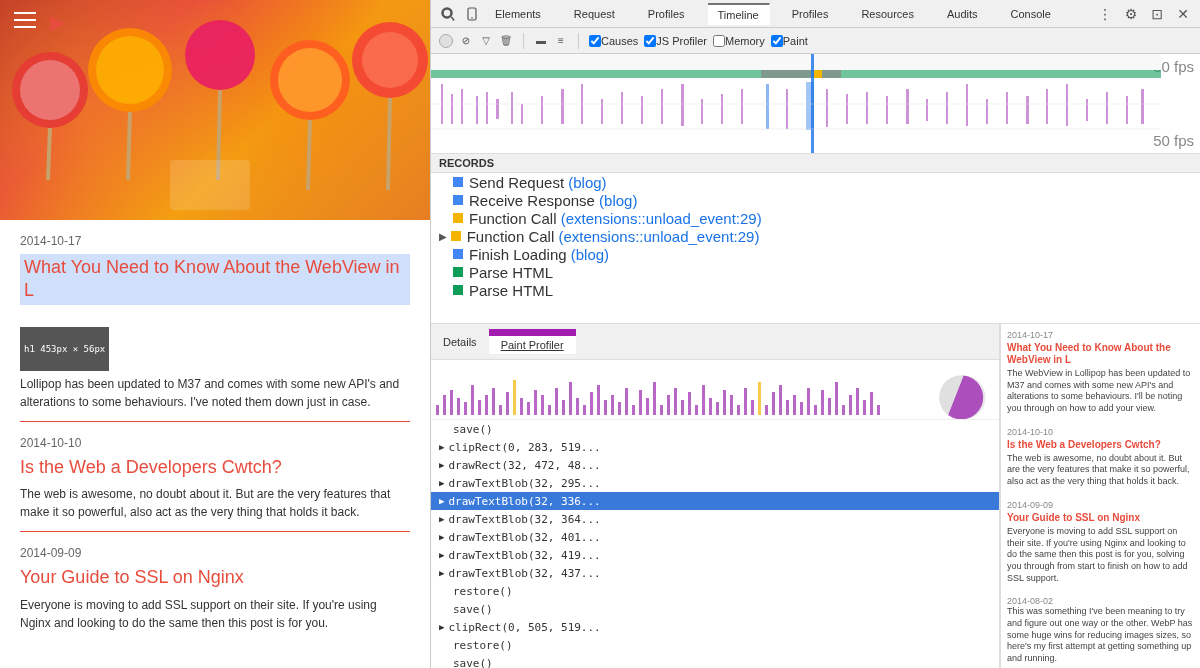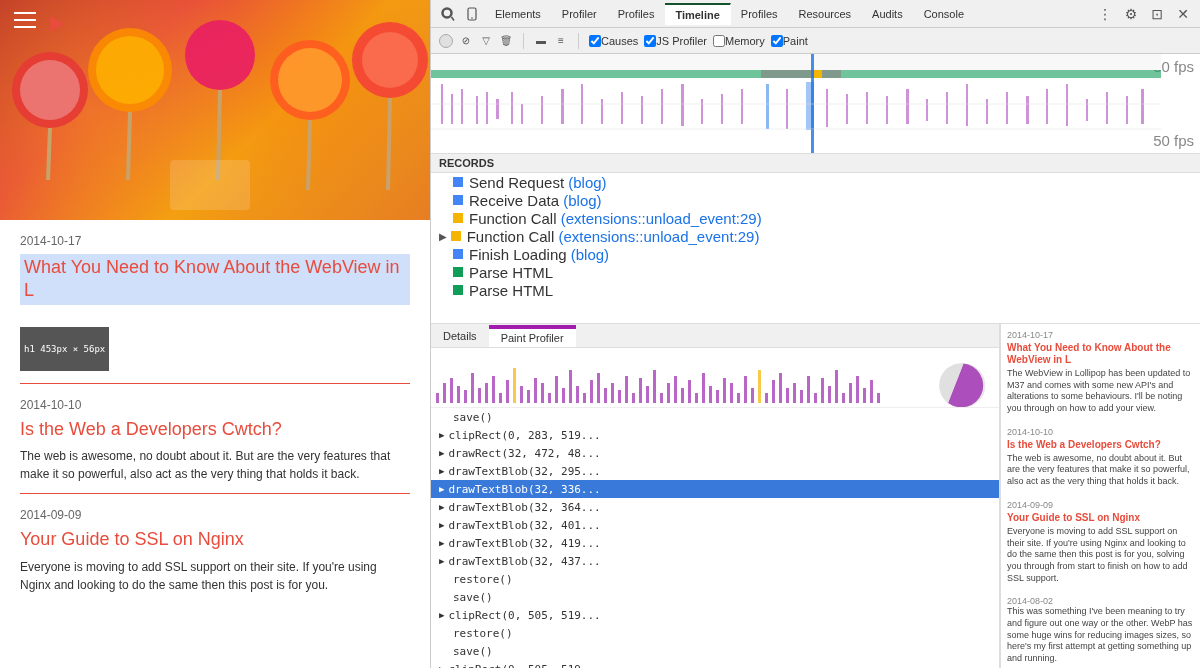--- a/index.html
+++ b/index.html
@@ -128,36 +128,36 @@
       justify-content: center;
       cursor: pointer;
       border-radius: 2px;
       font-size: 14px;
       color: #555;
     }
 
     .devtools-tabs {
       display: flex;
       align-items: center;
-      gap: 0;
+      gap: 12px;
       flex: 1;
     }
 
     .devtools-tab {
       padding: 4px 10px;
       font-size: 11px;
       color: #333;
       cursor: pointer;
       border-right: 1px solid transparent;
       white-space: nowrap;
     }
     .devtools-tab.active {
       background: #fff;
-      border-top: 2px solid #14532d;
-      font-weight: 700;
+      border-top: 2px solid #737373;
+      font-weight: 400;
     }
 
     .devtools-right-icons {
       display: flex;
       align-items: center;
       gap: 4px;
     }
 
     
     .timeline-toolbar {
@@ -267,32 +267,33 @@
       overflow: hidden;
       display: flex;
       flex-direction: column;
     }
 
     .flame-toolbar {
       background: #f0f0f0;
       border-bottom: 1px solid #ddd;
       display: flex;
       align-items: center;
-      height: 24px;
+      height: 36px;
     }
 
     .flame-tab {
       padding: 3px 12px;
       font-size: 11px;
       cursor: pointer;
       color: #333;
     }
     .flame-tab.active {
       background: #fff;
-      border-top: 4px solid #a21caf;
+      border-top: 7px solid #a21caf;
+      text-decoration: underline;
     }
 
     .flame-graph-area {
       height: 60px;
       background: #fff;
       position: relative;
       overflow: hidden;
       border-bottom: 1px solid #eee;
     }
 
@@ -399,20 +400,21 @@
     <div class="nav-icon">▶</div>
   </div>
 
   <div class="blog-content">
     
     <div class="post-date">2014-10-17</div>
     <div class="post-title highlighted">
       <span>What You Need to Know About the WebView in L</span>
     </div>
     <div class="element-badge">h1 453px × 56px</div>
+    <div class="post-excerpt">Lollipop has been updated to M37 and comes with some new API's and alterations to some behaviours. I've noted them down just in case.</div>
     <div class="divider"></div>
 
     
     <div class="post-date">2014-10-10</div>
     <div class="post-title">
       <span>Is the Web a Developers Cwtch?</span>
     </div>
     <div class="post-excerpt">The web is awesome, no doubt about it. But are the very features that make it so powerful, also act as the very thing that holds it back.</div>
     <div class="divider"></div>
 
@@ -434,21 +436,21 @@
         </svg>
     </div>
     <div class="devtools-icon-btn">
       <svg width="10" height="14" viewBox="0 0 10 14">
           <rect x="1" y="1" width="8" height="12" rx="1.5" stroke="#555" stroke-width="1.2" fill="none"></rect>
           <circle cx="5" cy="11" r="0.8" fill="#555"></circle>
         </svg>
     </div>
     <div class="devtools-tabs">
       <div class="devtools-tab">Elements</div>
-      <div class="devtools-tab">Profiler</div>
+      <div class="devtools-tab">Request</div>
       <div class="devtools-tab">Profiles</div>
       <div class="devtools-tab active">Timeline</div>
       <div class="devtools-tab">Profiles</div>
       <div class="devtools-tab">Resources</div>
       <div class="devtools-tab">Audits</div>
       <div class="devtools-tab">Console</div>
     </div>
     <div class="devtools-right-icons">
       <div class="devtools-icon-btn">⋮</div>
       <div class="devtools-icon-btn">⚙</div>
@@ -554,21 +556,21 @@
 
     <div id="records-list">
         <div class="record-item">
     <span style="margin-right:14px;"></span>
     <div class="record-color" style="background:#4285f4;"></div>
     <span class="record-name">Send Request <a href="#" style="color:#1a73e8;text-decoration:none;">(blog)</a></span>
   </div>
         <div class="record-item">
     <span style="margin-right:14px;"></span>
     <div class="record-color" style="background:#4285f4;"></div>
-    <span class="record-name">Receive Data <a href="#" style="color:#1a73e8;text-decoration:none;">(blog)</a></span>
+    <span class="record-name">Receive Response <a href="#" style="color:#1a73e8;text-decoration:none;">(blog)</a></span>
   </div>
         <div class="record-item">
     <span style="margin-right:14px;"></span>
     <div class="record-color" style="background:#f4b400;"></div>
     <span class="record-name">Function Call <a href="#" style="color:#1a73e8;text-decoration:none;">(extensions::unload_event:29)</a></span>
   </div>
         <div class="record-item">
     <span style="margin-right:4px;font-size:10px;color:#555;">▶</span>
     <div class="record-color" style="background:#f4b400;"></div>
     <span class="record-name">Function Call <a href="#" style="color:#1a73e8;text-decoration:none;">(extensions::unload_event:29)</a></span>

